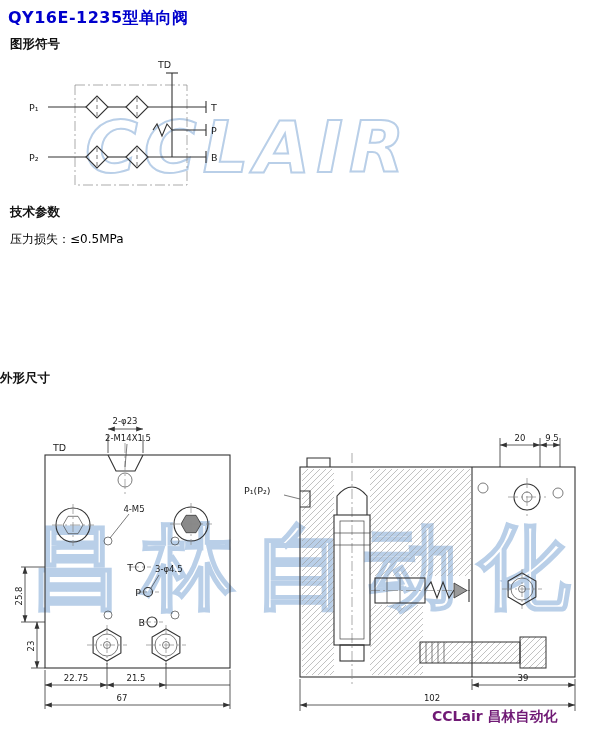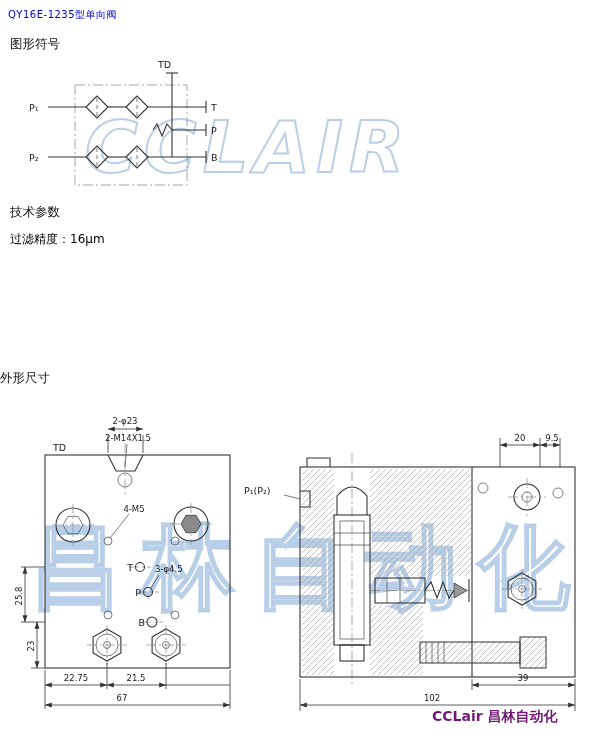--- a/index.html
+++ b/index.html
@@ -1,22 +1,22 @@
 <!DOCTYPE html>
 <html><head>
 <meta charset="utf-8">
 <style>
   * { margin:0; padding:0; box-sizing:border-box; }
   html,body { background:#fff; }
   body {
     width:603px; height:739px; position:relative; overflow:hidden;
     font-family:"DejaVu Sans","Liberation Sans",sans-serif; color:#000;
   }
-  .title { position:absolute; left:8px; top:8px; font-size:10px; font-weight:normal; color:#0000cc; letter-spacing:0.5px; }
-  .sec { position:absolute; font-size:12.5px; font-weight:normal; color:#111; }
+  .title { position:absolute; left:8px; top:8px; font-size:16px; font-weight:bold; color:#0000cc; letter-spacing:0.5px; }
+  .sec { position:absolute; font-size:12.5px; font-weight:bold; color:#111; }
   .sec-symbol { left:10px; top:36px; }
   .sec-params { left:10px; top:204px; }
   .sec-dims   { left:0; top:370px; }
   .params { position:absolute; left:10px; top:227px; list-style:none; }
   .params li { font-size:12px; height:25.5px; line-height:25.5px; white-space:nowrap; }
   .wm {
     position:absolute; font-weight:bold; white-space:nowrap; pointer-events:none;
     color:#ffffff; -webkit-text-stroke:2px #b9cfe8;
   }
   .wm-latin { left:85px; top:105px; font-size:72px; letter-spacing:6px;font-style:italic; }
@@ -75,21 +75,21 @@
   <text class="lbl" x="14" y="56">P₁</text>
   <text class="lbl" x="14" y="106">P₂</text>
   <text class="lbl" x="196" y="56">T</text>
   <text class="lbl" x="196" y="79">P</text>
   <text class="lbl" x="196" y="106">B</text>
 </svg>
 
 <h2 class="sec sec-params">技术参数</h2>
 
 <ul class="params">
-  <li><span>过滤精度：</span><span>16μm</span></li>
+  <li><span>压力损失：</span><span>≤0.5MPa</span></li>
 </ul>
 
 <h2 class="sec sec-dims">外形尺寸</h2>
 
 <svg class="front-svg" width="265" height="330" viewBox="0 0 265 330">
   <defs>
     <marker id="arrF" viewBox="0 0 10 10" refX="9.5" refY="5" markerWidth="9" markerHeight="9" orient="auto-start-reverse">
       <path d="M0,1.6 L10,5 L0,8.4 z" fill="#333"></path>
     </marker>
   </defs>

